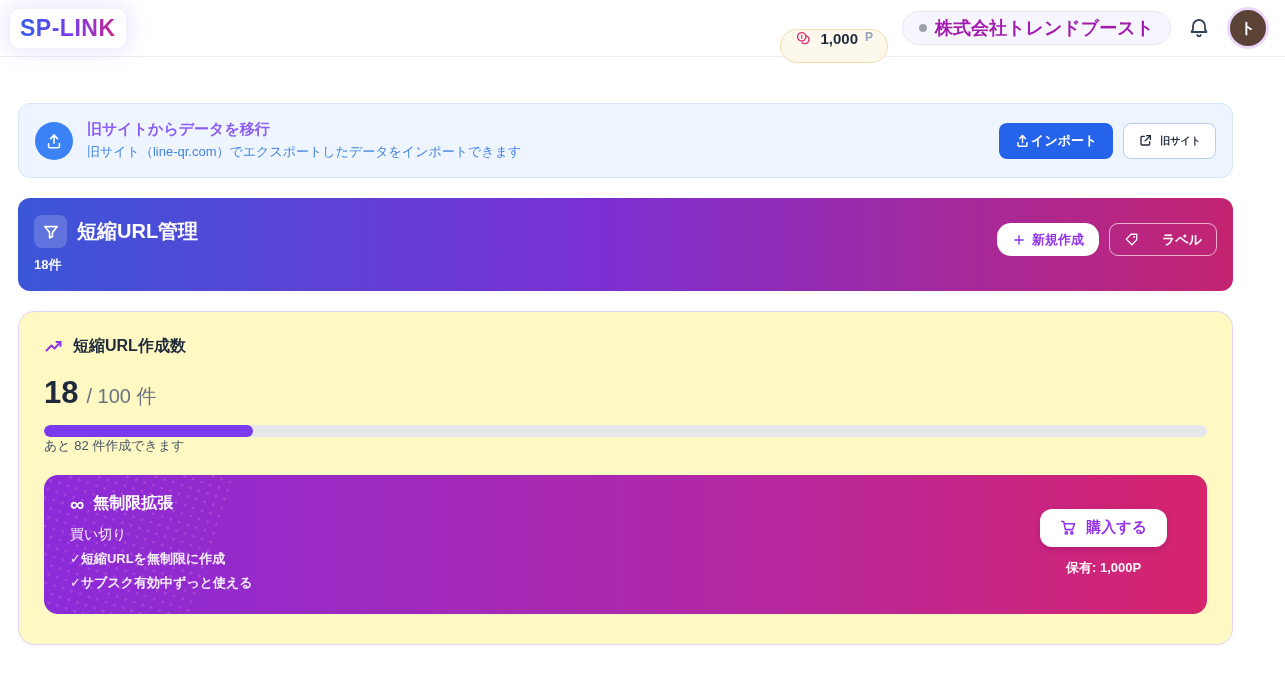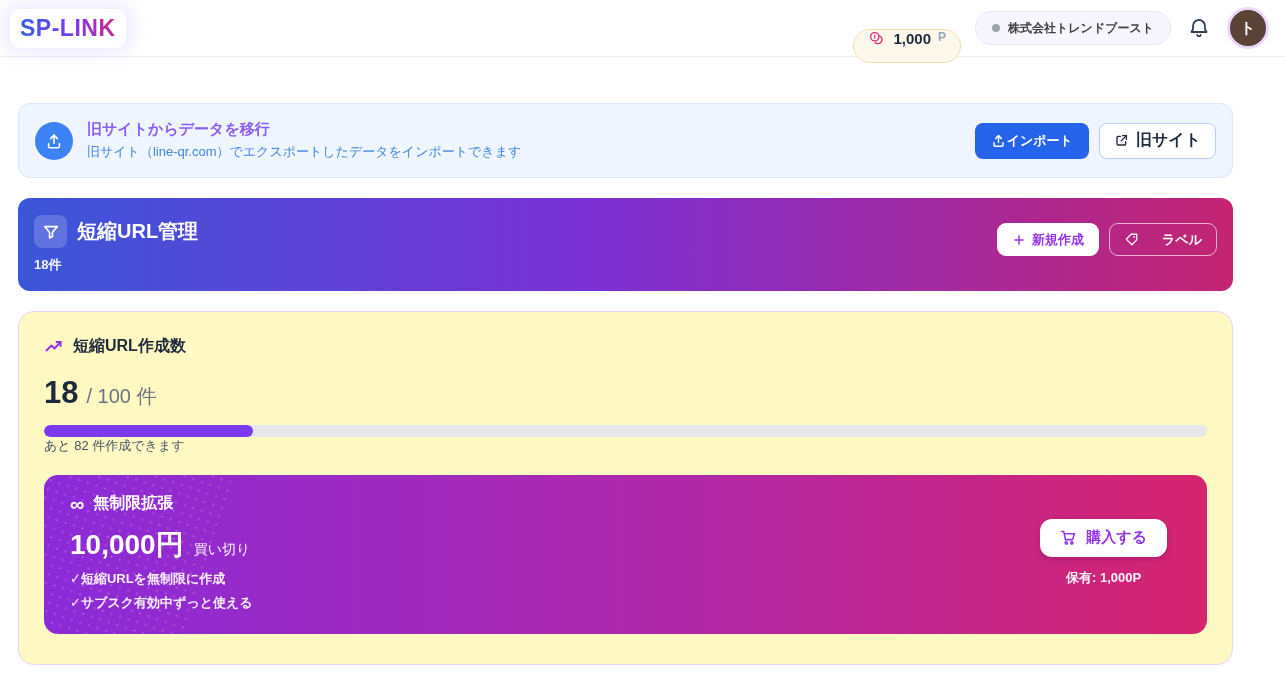--- a/index.html
+++ b/index.html
@@ -14,56 +14,56 @@
     -webkit-background-clip:text; background-clip:text; color:transparent;
     text-shadow:none; box-shadow:0 0 18px 6px rgba(167,139,250,.18); }
   .header-right { display:flex; align-items:center; gap:14px; }
   .points-badge { display:flex; align-items:flex-start; gap:7px; height:34px; padding:0 14px;
     background:#fdf8ec; border:1px solid #f3ddb0; border-radius:17px;margin-top:35px; }
   .points-value { font-size:15px; font-weight:700; color:#1e293b; }
   .points-unit { font-size:12px; font-weight:600; color:#94a3b8; }
   .company-badge { display:flex; align-items:center; gap:8px; height:34px; padding:0 16px;
     background:#f7f5fd; border:1px solid #e8e4f6; border-radius:17px; }
   .company-dot { width:8px; height:8px; border-radius:50%; background:#9ca3af; }
-  .company-name { font-size:12px; font-weight:600; color:#404040; }
+  .company-name { font-size:18px; font-weight:600; color:#a21caf; }
   .bell-btn { background:none; border:none; cursor:pointer; color:#334155; display:flex; padding:2px; }
   .avatar { width:42px; height:42px; border-radius:50%; background:#5b4237; color:#fff;
     display:flex; align-items:center; justify-content:center; font-size:15px; font-weight:600;
     border:3px solid #ead9fb; cursor:pointer; }
 
   
   .content { width:1215px; margin-left:18px; }
 
   
   .migration { margin-top:46px; display:flex; align-items:center; justify-content:space-between;
     background:#eef5fe; border:1px solid #d9e6f8; border-radius:12px; padding:16px 16px; }
   .migration-left { display:flex; align-items:center; gap:14px; }
   .upload-circle { width:38px; height:38px; border-radius:50%; background:#3b82f6; color:#fff;
     display:flex; align-items:center; justify-content:center; flex:none; }
   .migration-title { font-size:15px; font-weight:700; color:#8b5cf6; margin-bottom:4px; }
   .migration-desc { font-size:13px; color:#4285e0; }
   .migration-actions { display:flex; gap:10px; }
   .btn-import { display:flex; align-items:center; gap:1px; height:36px; padding:0 16px;
     background:#2563eb; color:#fff; border:none; border-radius:8px; font-size:13px; font-weight:700; cursor:pointer; }
   .btn-oldsite { display:flex; align-items:center; gap:7px; height:36px; padding:0 14px;
-    background:#fff; color:#1e293b; border:1px solid #b9cdf0; border-radius:8px; font-size:16px; font-weight:700; cursor:pointer; }
+    background:#fff; color:#1e293b; border:1px solid #b9cdf0; border-radius:8px; font-size:10px; font-weight:700; cursor:pointer; }
 
   
   .url-banner { margin-top:20px; height:93px; border-radius:12px; padding:17px 16px;
     background:linear-gradient(90deg,#3b56d8 0%,#7b2fd2 48%,#c42471 100%);
     display:flex; align-items:flex-start; justify-content:space-between; }
   .url-banner-left { color:#fff; }
   .url-banner-titlerow { display:flex; align-items:center; gap:10px; }
   .filter-box { width:33px; height:33px; border-radius:8px; background:rgba(255,255,255,.18);
     display:flex; align-items:center; justify-content:center; color:#fff; }
   .url-banner-title { font-size:20px; font-weight:800; color:#fff; }
   .url-banner-count { margin-top:8px; font-size:13px; font-weight:600; color:rgba(255,255,255,.95); }
   .url-banner-actions { display:flex; gap:10px; margin-top:8px; }
   .btn-create { display:flex; align-items:center; gap:6px; height:33px; padding:2px 15px;
-    background:#fff; color:#9333ea; border:none; border-radius:9px; font-size:13px; font-weight:700; cursor:pointer;justify-content:center; }
+    background:#fff; color:#9333ea; border:none; border-radius:14px; font-size:13px; font-weight:700; cursor:pointer;justify-content:center; }
   .btn-label { display:flex; align-items:center; gap:23px; height:33px; padding:0 14px;
     background:transparent; color:#fff; border:1.5px solid rgba(255,255,255,.65); border-radius:9px;
     font-size:13px; font-weight:700; cursor:pointer; }
 
   
   .usage-card { margin-top:20px; background:#fef9c3; border:1.5px solid #e4d5f8; border-radius:16px;
     padding:24px 25px 30px; box-shadow:0 1px 4px rgba(140,90,220,.06); }
   .usage-titlerow { display:flex; align-items:center; gap:9px; }
   .usage-title { font-size:16px; font-weight:700; color:#1e293b; }
   .trend-icon { color:#9333ea; display:flex; }
@@ -226,21 +226,20 @@
     </div>
     <div class="usage-note">あと 82 件作成できます</div>
 
     <div class="upsell">
       <div class="upsell-left">
         <div class="upsell-titlerow">
           <span class="infinity-icon">∞</span>
           <span>無制限拡張</span>
         </div>
         <div class="upsell-pricerow">
-          <span class="upsell-price">10,000円</span>
           <span class="upsell-price-note">買い切り</span>
         </div>
         <div class="upsell-feature">✓短縮URLを無制限に作成</div>
         <div class="upsell-feature">✓サブスク有効中ずっと使える</div>
       </div>
       <div class="upsell-right">
         <button class="btn-buy">
           <span>
             <svg width="17" height="17" viewBox="0 0 20 20" fill="none" stroke="currentColor" stroke-width="1.8" stroke-linecap="round" stroke-linejoin="round">
               <path d="M2 3h2.4l2 9.5h8.4l2.2-6.8H5.2"></path>

